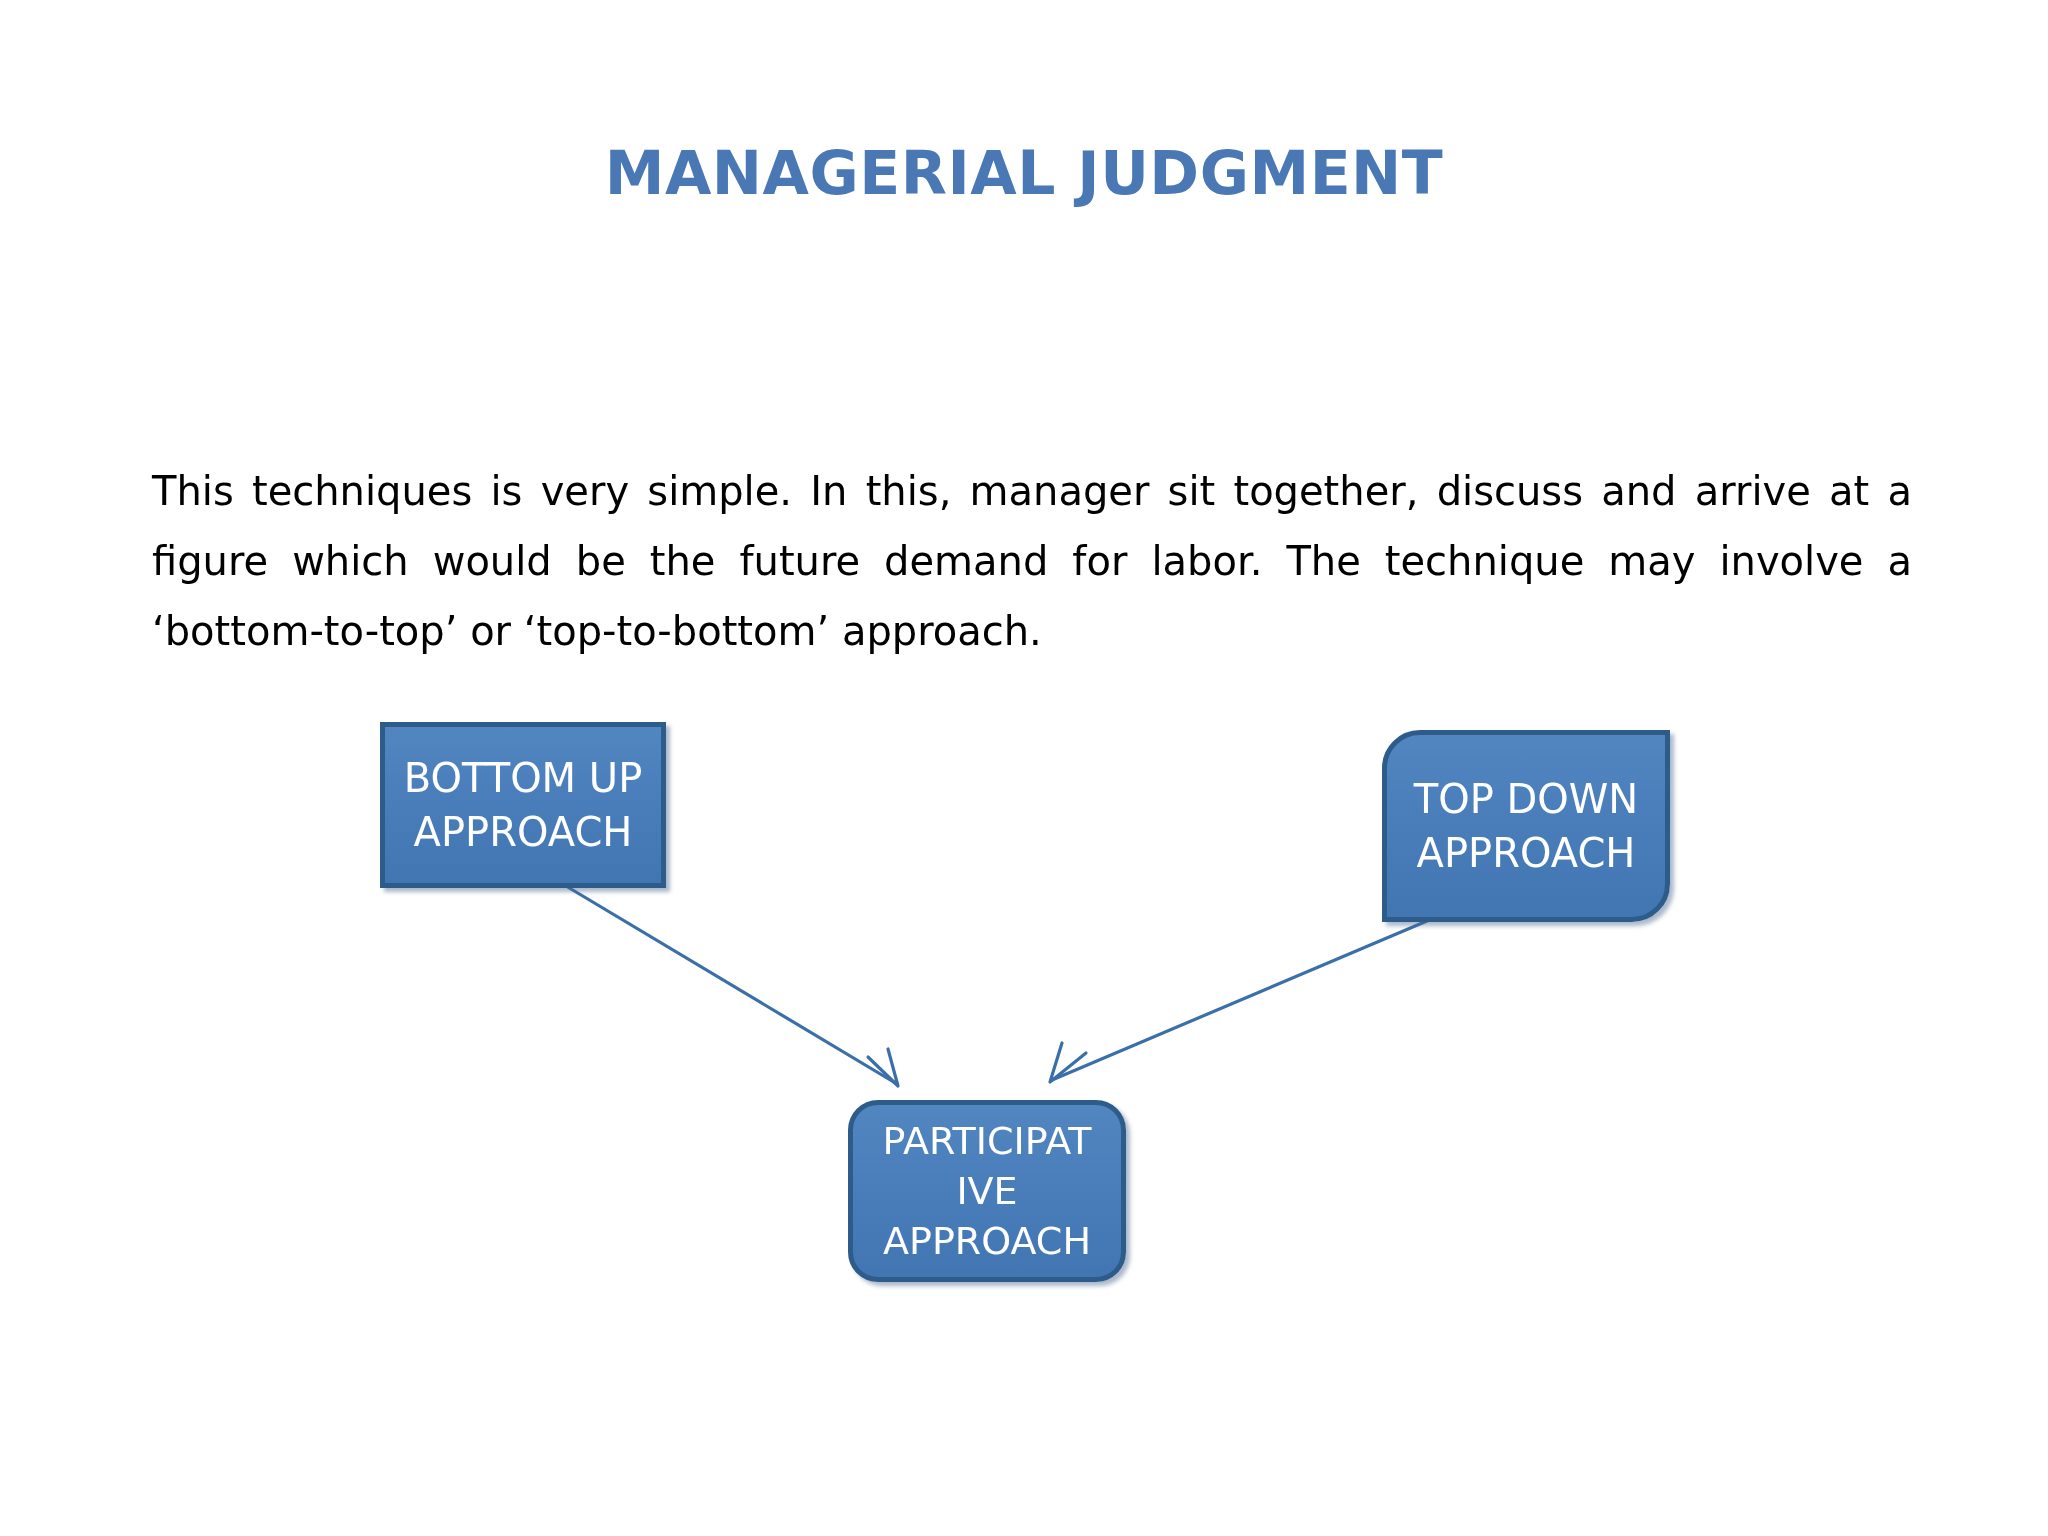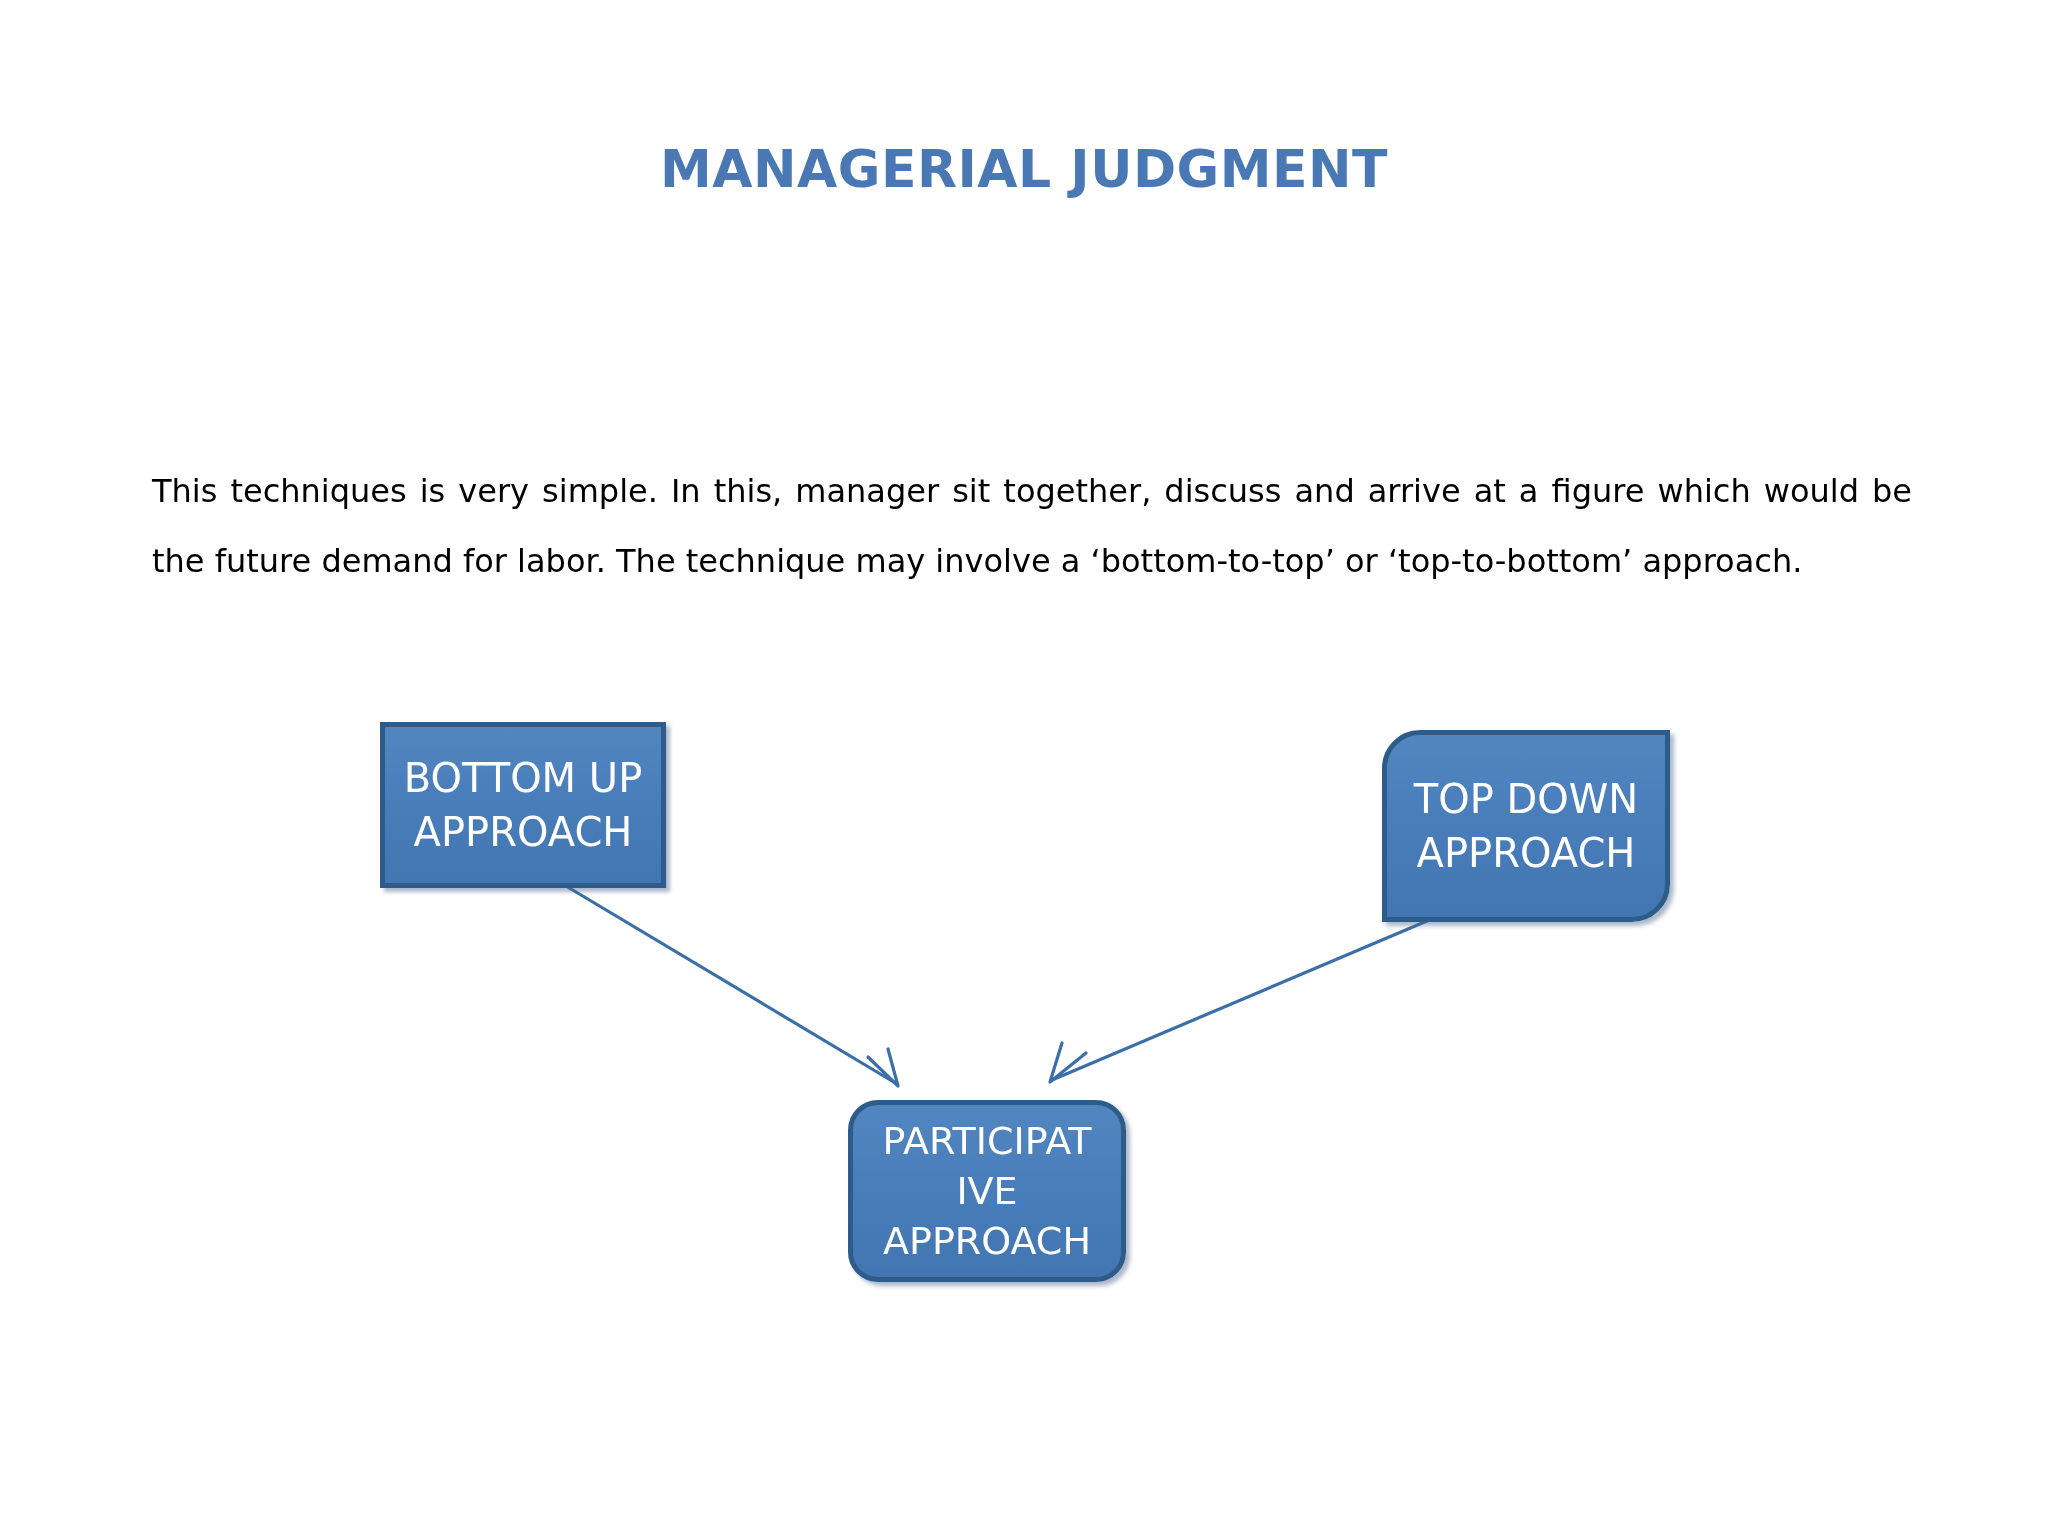--- a/index.html
+++ b/index.html
@@ -20,35 +20,35 @@
   
   #slide-title {
     position: absolute;
     left: 0;
     top: 142px;
     width: 2048px;
     text-align: center;
     color: #4A78B5;
     font-family: "DejaVu Sans", "Liberation Sans", sans-serif;
     font-weight: bold;
-    font-size: 52px;
+    font-size: 60px;
     letter-spacing: 0.5px;
     line-height: 1.05;
     white-space: nowrap;
   }
 
   
   #body-paragraph {
     position: absolute;
     left: 152px;
     top: 456px;
     width: 1760px;
     color: #000000;
     font-family: "DejaVu Sans", "Liberation Sans", sans-serif;
-    font-size: 32px;
+    font-size: 40px;
     line-height: 70px;
     text-align: justify;
     text-justify: inter-word;
   }
 
   
   .flow-box {
     position: absolute;
     box-sizing: border-box;
     background: linear-gradient(180deg, #5186C0 0%, #4A7EBB 45%, #4276B2 100%);

